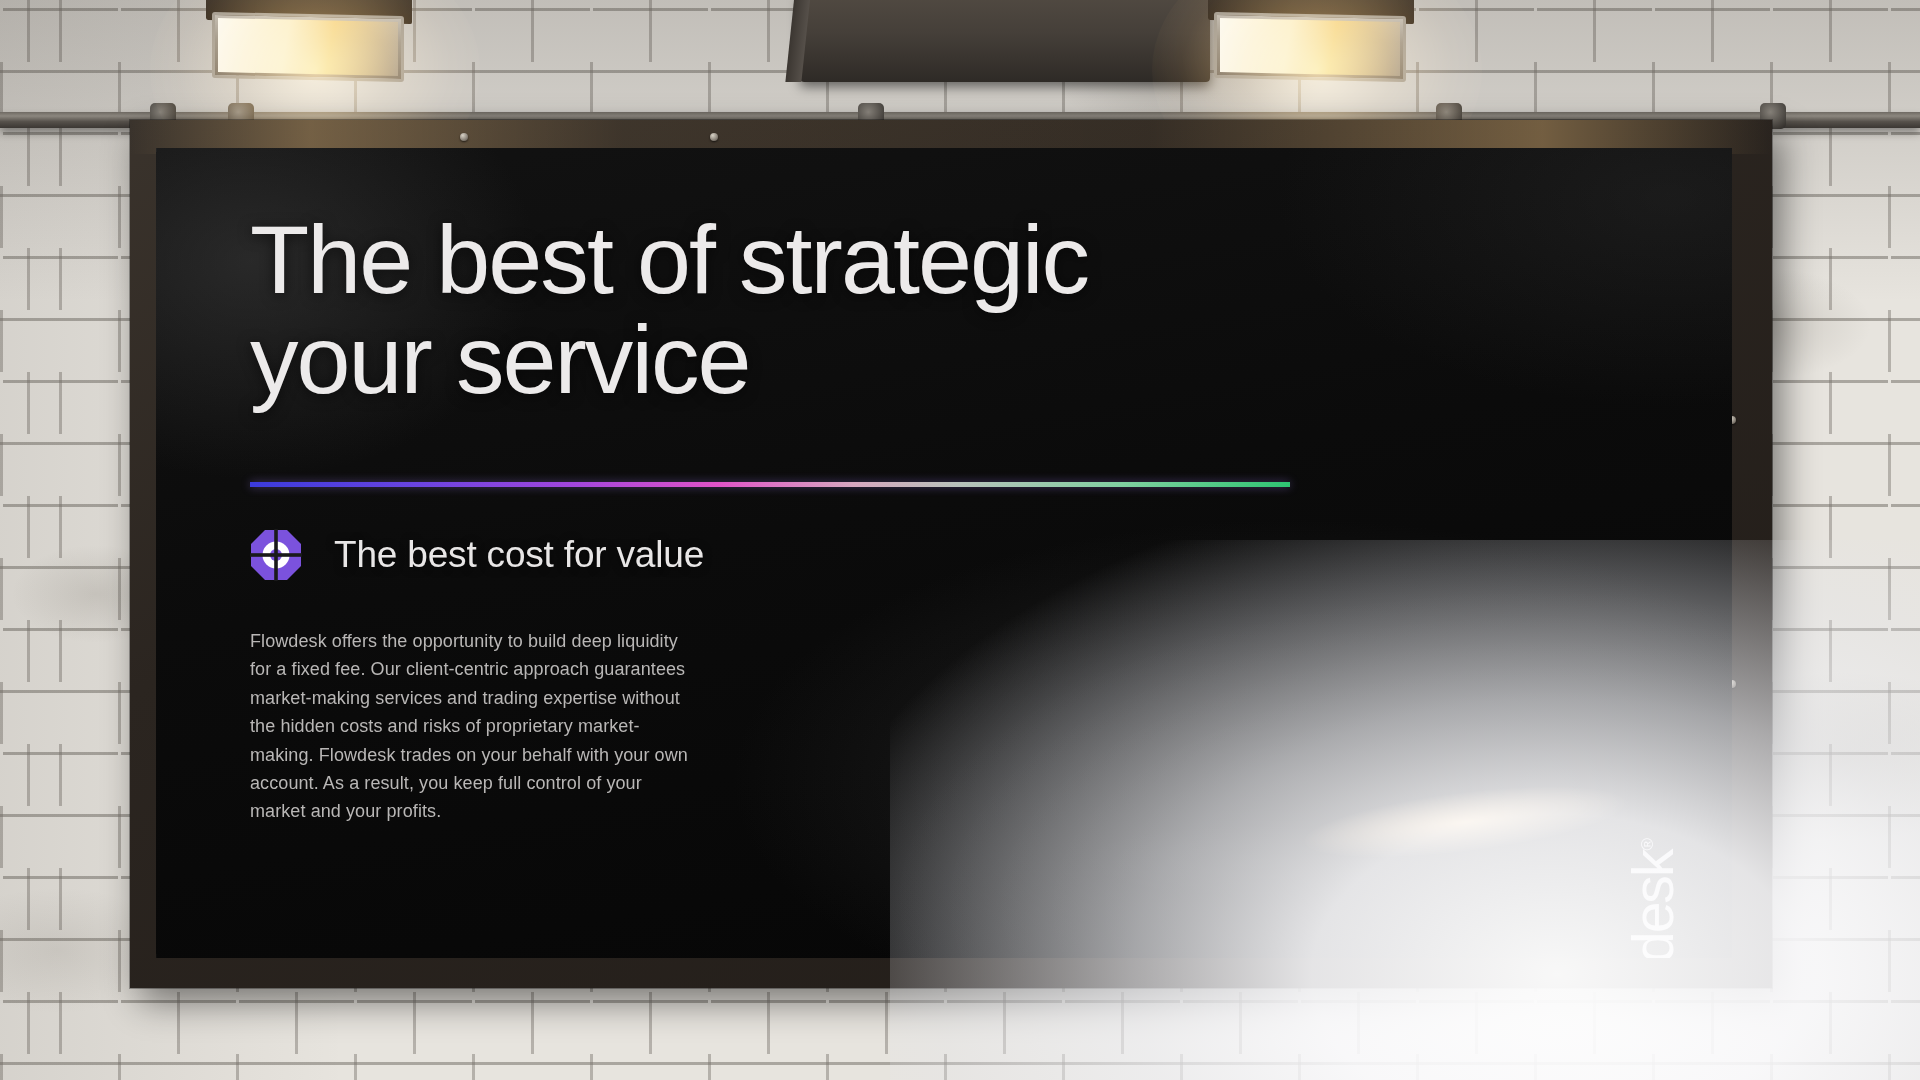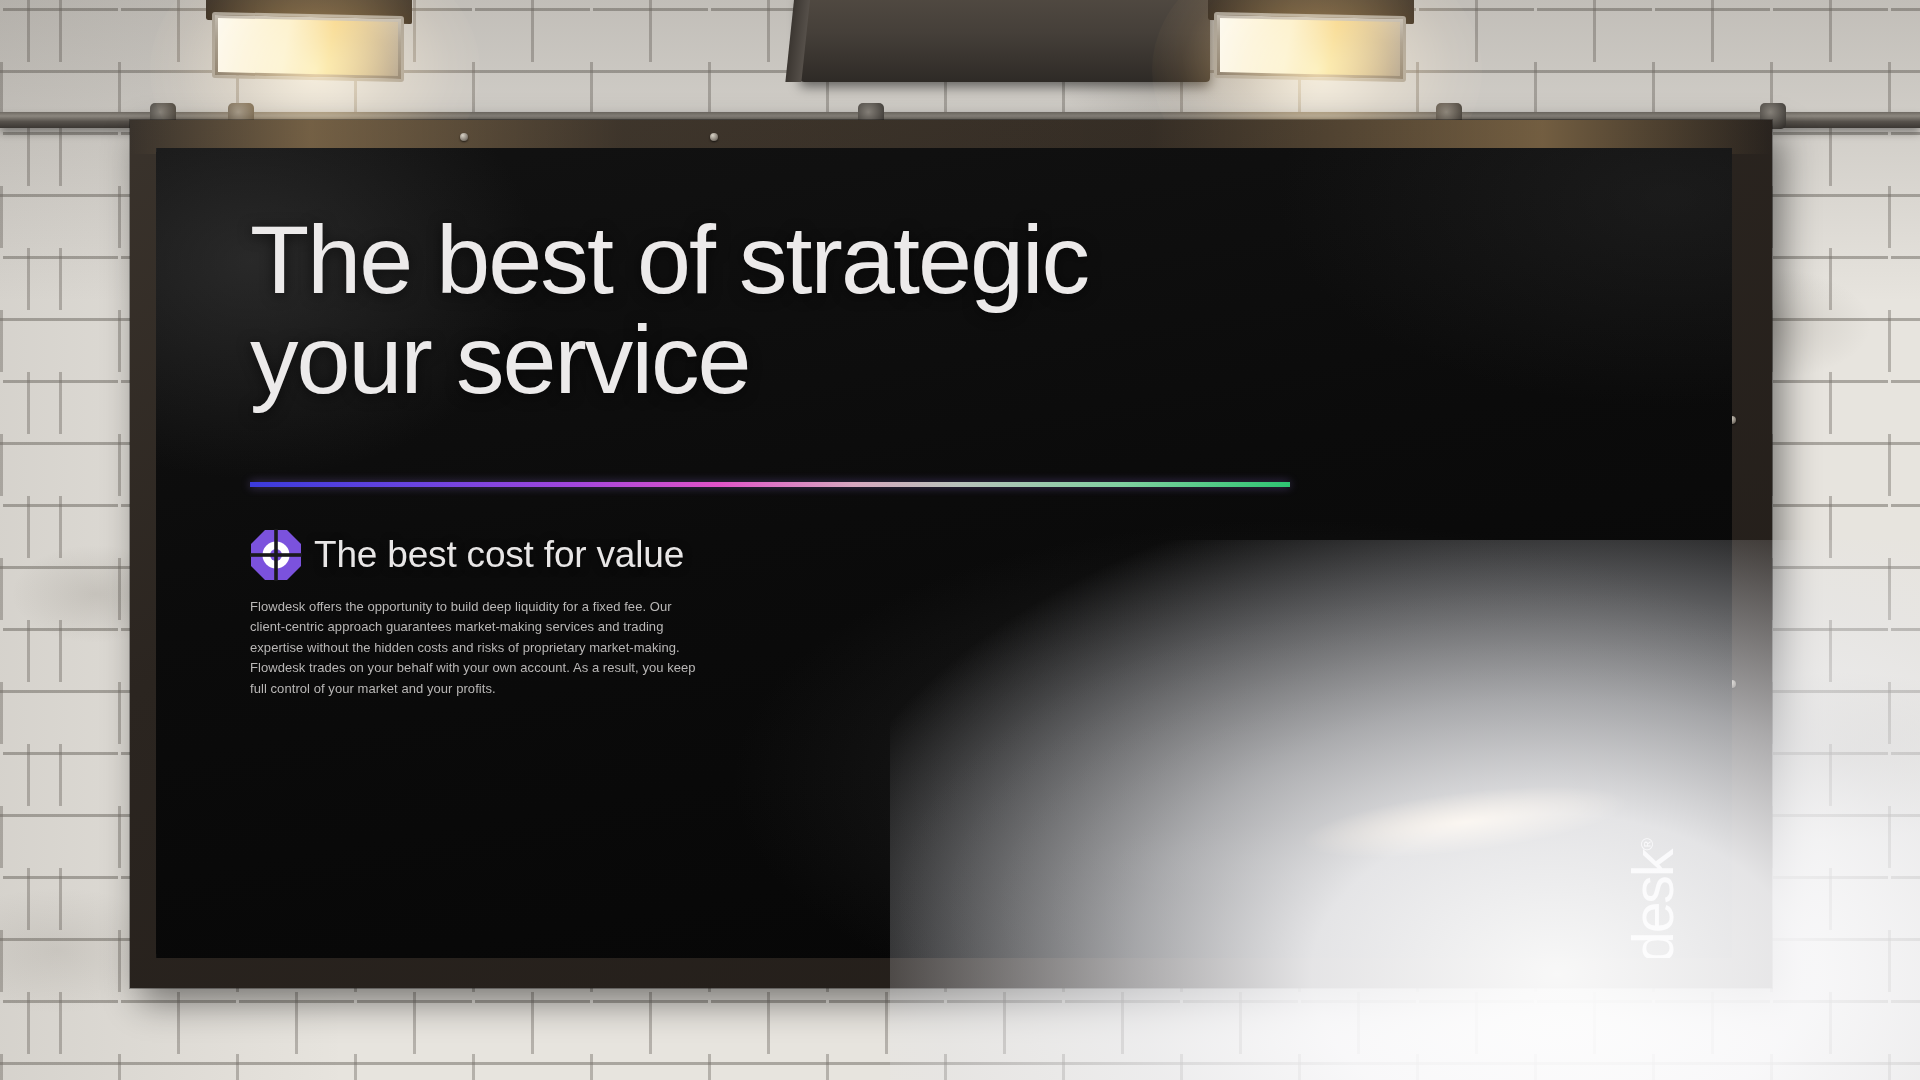--- a/index.html
+++ b/index.html
@@ -226,34 +226,34 @@
       #a246dd 31%,
       #e053c8 45%,
       #d7a8c0 58%,
       #b9c2bb 68%,
       #7fd0a0 84%,
       #2ec472 100%);
     box-shadow:0 0 10px rgba(150,120,230,0.45);
   }
 
   .sub-row {
-    display:flex; align-items:center; gap:12px;
+    display:flex; align-items:center; gap:32px;
     margin-top:42px;
   }
   .brandmark { width:52px; height:52px; flex:0 0 52px; }
   .subhead {
     color:#e8e6e6; font-size:37px; font-weight:400; letter-spacing:-0.005em;
     text-shadow:0 1px 8px rgba(0,0,0,0.6);
   }
 
   .body-copy {
-    margin-top:16px;
+    margin-top:46px;
     width:452px;
     color:#b9b7b6;
-    font-size:13px;
+    font-size:18px;
     line-height:1.58;
     letter-spacing:0.005em;
   }
 
   
   .logotype {
     position:absolute; right:46px; bottom:120px;
     color:#f2f0f0;
     font-size:57px;
     font-weight:500;

